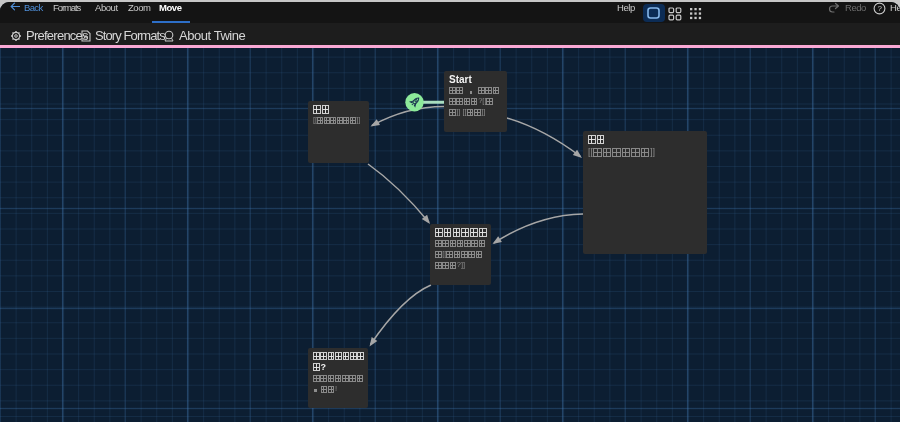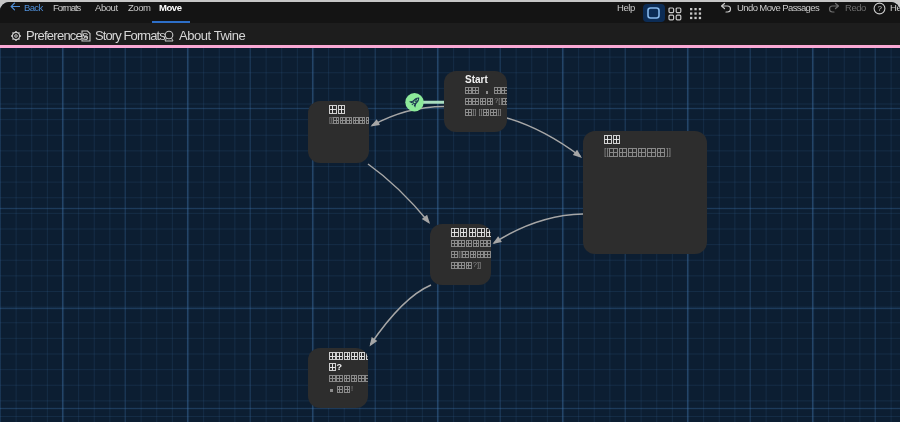--- a/index.html
+++ b/index.html
@@ -20,21 +20,21 @@
 background-image:
  linear-gradient(90deg,rgba(70,125,185,.04) 0 1px,rgba(70,125,185,.30) 1px 2px,rgba(70,125,185,.04) 2px 3px,transparent 3px),
  linear-gradient(180deg,rgba(70,125,185,.04) 0 1px,rgba(70,125,185,.30) 1px 2px,rgba(70,125,185,.04) 2px 3px,transparent 3px),
  linear-gradient(90deg,rgba(64,115,172,.25) 0 1px,transparent 1px),
  linear-gradient(90deg,rgba(46,88,132,.24) 0 1px,transparent 1px),
  linear-gradient(180deg,rgba(46,88,132,.24) 0 1px,transparent 1px);
 background-size:125px 100%,100% 100px,62.5px 100%,15.625px 100%,100% 15.625px;
 background-position:61.5px 0,0 59px,62px 0,62.5px 0,0 55.5px;}
 #wires{position:absolute;left:0;top:0}
 
-.p{position:absolute;background:#2d2d2d;border-radius:12px;padding:3px 20px;overflow:hidden}
+.p{position:absolute;background:#2d2d2d;border-radius:2px;padding:3px 4px;overflow:hidden}
 .p .ti{color:#f2f2f2;font-weight:bold;font-size:9px;line-height:11px;margin:0 0 0 1px}
 .p .bo{color:#8d8d8d;font-size:7.5px;margin-left:1px}
 .ln{display:flex;align-items:flex-start;height:11px;line-height:10px}
 .ln>*,.tl>*{flex:0 0 auto}
 .tl{display:flex;align-items:flex-start;height:11px;line-height:10px}
 
 .g{display:inline-block;vertical-align:top}
 .gt{width:7.6px;height:8.5px;margin:1px 1.2px 0 0;border:.8px solid rgba(236,236,236,.85);background:
  linear-gradient(rgba(236,236,236,.92),rgba(236,236,236,.92)) 50% 50%/100% 1px no-repeat,
  linear-gradient(rgba(236,236,236,.92),rgba(236,236,236,.92)) 50% 50%/1px 100% no-repeat}
@@ -87,23 +87,20 @@
             <rect x="9.8" y="1" width="2.3" height="2.3"></rect>
             <rect x="1" y="5.4" width="2.3" height="2.3"></rect>
             <rect x="5.4" y="5.4" width="2.3" height="2.3"></rect>
             <rect x="9.8" y="5.4" width="2.3" height="2.3"></rect>
             <rect x="1" y="9.8" width="2.3" height="2.3"></rect>
             <rect x="5.4" y="9.8" width="2.3" height="2.3"></rect>
             <rect x="9.8" y="9.8" width="2.3" height="2.3"></rect>
           </g>
         </svg>
       </div>
-  <div class="it" style="left:720px;letter-spacing:-0.6px"><svg width="12" height="11" viewBox="0 0 12 11" style="margin-right:5px">
-          <path d="M4.5 1.5L1.5 4l3 2.5M1.5 4h6a3 3 0 0 1 0 6H6" stroke="#c9c9c9" stroke-width="1.2" fill="none" stroke-linecap="round" stroke-linejoin="round"></path>
-        </svg>Undo Move Passages</div>
   <div class="it" style="left:828px;color:#6e6e6e"><svg width="12" height="11" viewBox="0 0 12 11" style="margin-right:5px">
           <path d="M7.5 1.5L10.5 4l-3 2.5M10.5 4h-6a3 3 0 0 0 0 6H6" stroke="#6e6e6e" stroke-width="1.2" fill="none" stroke-linecap="round" stroke-linejoin="round"></path>
         </svg>Redo</div>
   <div class="it" style="left:873px"><svg width="13" height="13" viewBox="0 0 13 13" style="margin-right:4px">
           <circle cx="6.5" cy="6.5" r="5.4" fill="none" stroke="#c9c9c9" stroke-width="1.1"></circle>
           <text x="6.5" y="9.2" font-size="8" fill="#c9c9c9" text-anchor="middle" font-family="Liberation Sans">?</text>
         </svg>Help</div>
  </div>
  <div id="bar2">
   <div class="it" style="left:10px;letter-spacing:-0.75px"><svg width="12" height="12" viewBox="0 0 12 12" style="margin-right:4px">

